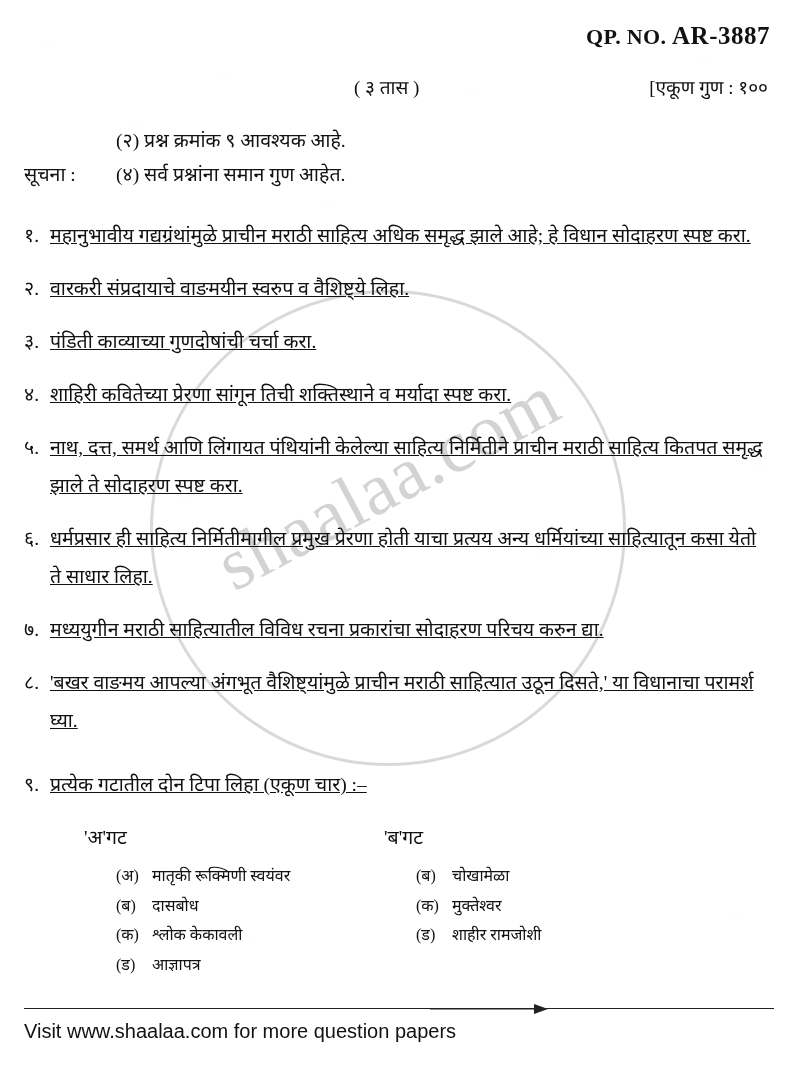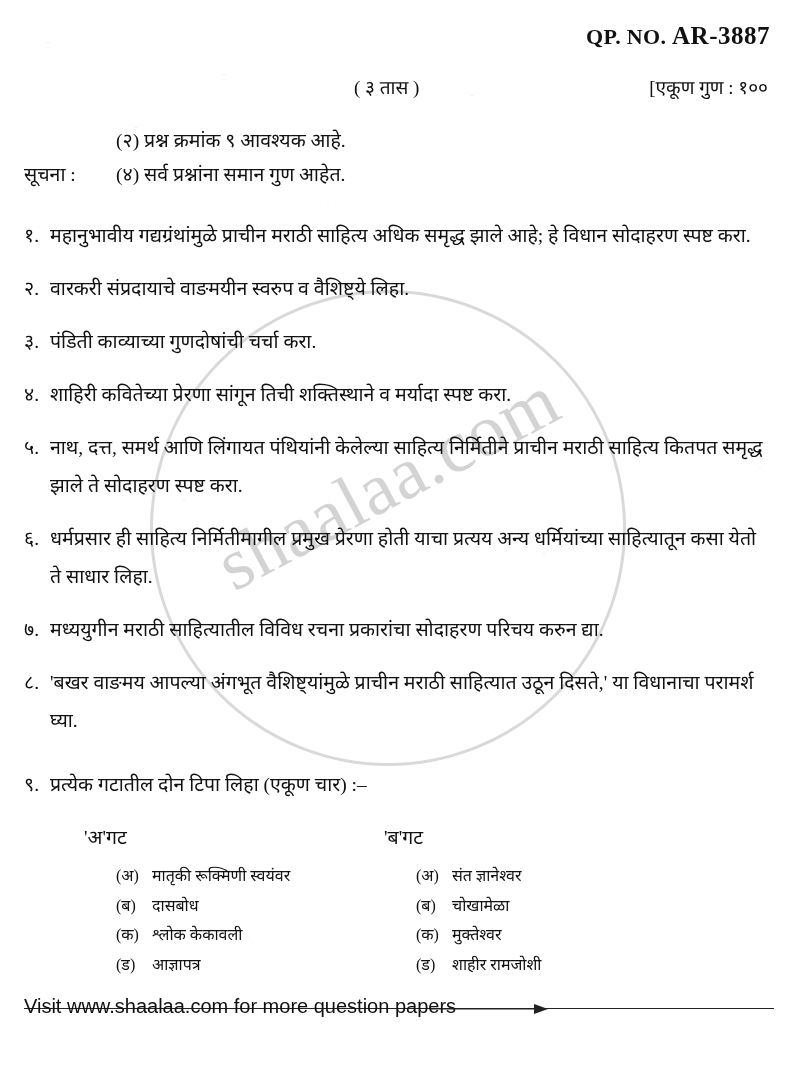--- a/index.html
+++ b/index.html
@@ -128,20 +128,21 @@
     margin-bottom: 15px;
     align-items: flex-start;
   }
   .q-num {
     width: 26px;
     flex: none;
   }
   .q-text {
     flex: 1;
     padding-right: 10px;
+    text-decoration: underline;
   }
 
   .q9 { margin-top: 26px; }
   .groups {
     margin-top: 2px;
     display: flex;
     padding-left: 20px;
   }
   .group { width: 300px; }
   .group-title {
@@ -169,21 +170,21 @@
     position: absolute;
     left: 430px;
     top: 1002px;
     width: 120px;
     height: 14px;
     z-index: 11;
   }
   .footer-text {
     position: absolute;
     left: 24px;
-    top: 995px;
+    top: 1020px;
     font-family: "Liberation Sans", sans-serif;
     font-size: 20px;
     color: #111;
     z-index: 10;
   }
 </style>
 </head>
 <body>
 
 <div class="page">
@@ -274,23 +275,20 @@
             <span class="lbl">(क)</span><span>श्लोक केकावली</span>
           </div>
           <div class="group-item">
             <span class="lbl">(ड)</span><span>आज्ञापत्र</span>
           </div>
         </div>
 
         <div class="group">
           <div class="group-title">'ब'गट</div>
           <div class="group-item">
-            <span class="lbl">(अ)</span><span>संत ज्ञानेश्वर</span>
-          </div>
-          <div class="group-item">
             <span class="lbl">(ब)</span><span>चोखामेळा</span>
           </div>
           <div class="group-item">
             <span class="lbl">(क)</span><span>मुक्तेश्वर</span>
           </div>
           <div class="group-item">
             <span class="lbl">(ड)</span><span>शाहीर रामजोशी</span>
           </div>
         </div>
       </div>

